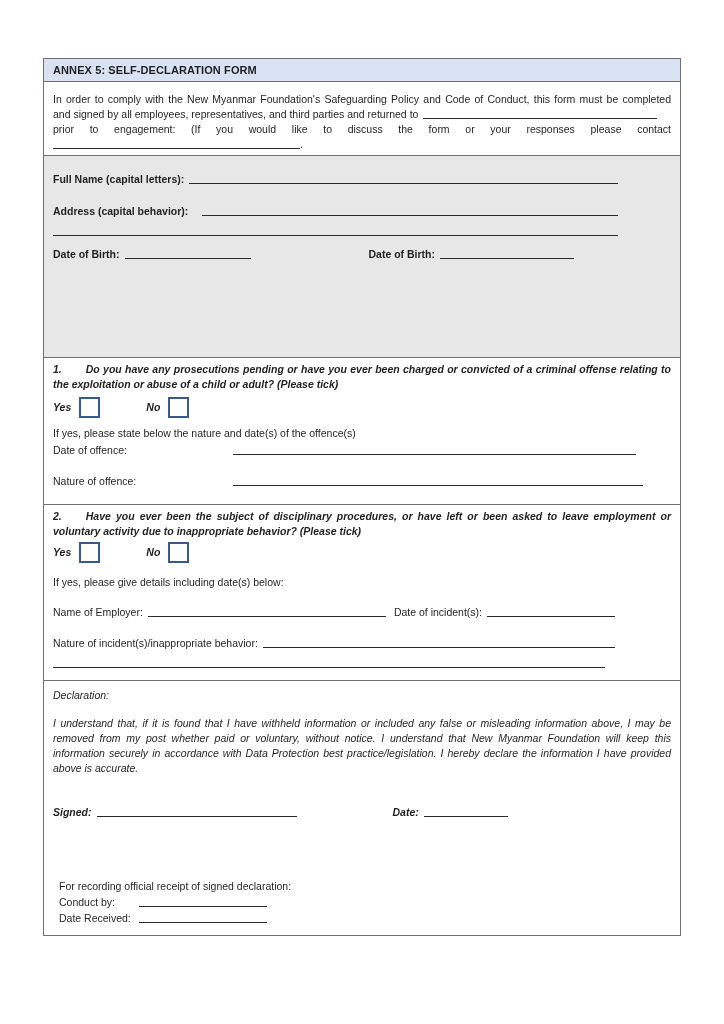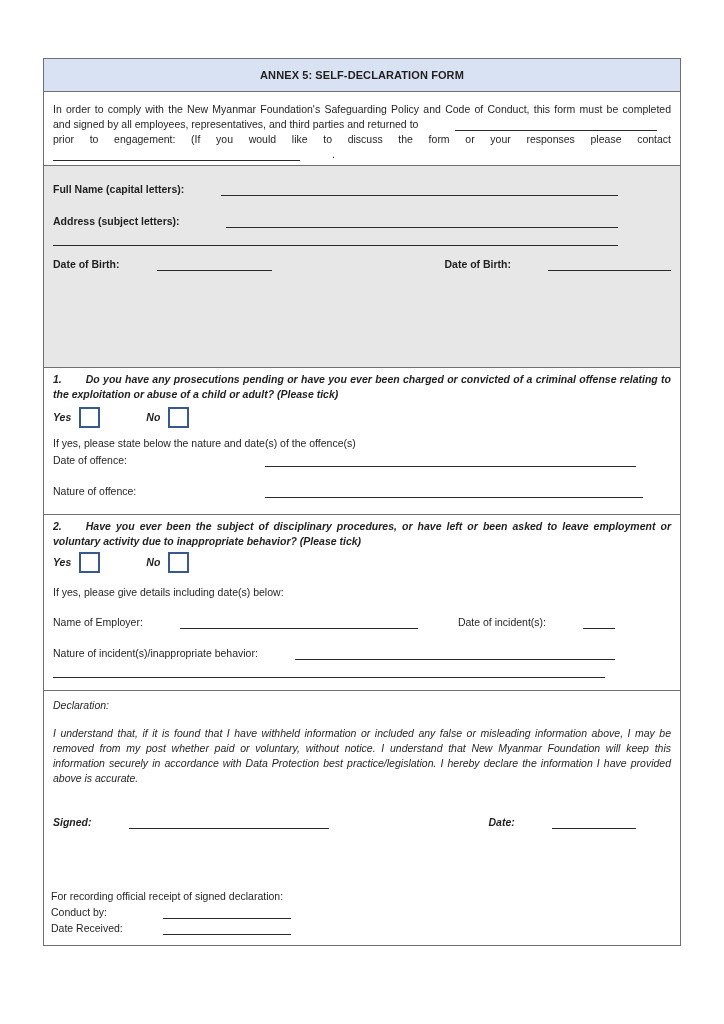--- a/index.html
+++ b/index.html
@@ -9,47 +9,47 @@
     font-family:"Liberation Sans", sans-serif;
     font-size:10.5px; color:#1f1f1f; line-height:15px;
   }
   .form-table {
     position:absolute; left:43px; top:58px; width:638px;
     border:1px solid #6f6f6f; background:#ffffff;
   }
   .sec { padding:0 9px; overflow:hidden; border-bottom:1px solid #6f6f6f; position:relative; }
   .sec:last-child { border-bottom:none; }
 
-  .sec-header { height:33px; background:#d9e2f3; display:flex; align-items:center;justify-content:center; }
+  .sec-header { height:23px; background:#d9e2f3; display:flex; align-items:center; }
   .sec-header .title { font-weight:bold; font-size:11px; letter-spacing:.1px; }
 
   .sec-intro { height:74px; padding-top:10px; }
   .jline { text-align:justify; text-align-last:justify; white-space:normal; }
-  .frow { display:flex; align-items:center;gap:32px; }
+  .frow { display:flex; align-items:flex-start; }
   .ul { border-bottom:1.2px solid #2a2a2a; height:12px; display:inline-block; }
   .grow { flex:1 1 auto; }
 
   .sec-personal { height:202px; background:#e8e7e7; padding-top:16px; font-weight:bold; }
   .sec-personal .frow { margin-bottom:0; }
   .lbl { white-space:nowrap; margin-right:5px; }
 
   .sec-q1 { height:147px; padding-top:4px; }
   .sec-q2 { height:176px; padding-top:4px; }
   .qtext { font-weight:bold; font-style:italic; text-align:justify; }
   .qtab { display:inline-block; width:24px; }
   .cbrow { display:flex; align-items:center; margin-top:5px; }
   .cblabel { font-weight:bold; font-style:italic; }
   .checkbox { width:21px; height:21px; background:#ffffff; border:2px solid #39598c; margin-left:8px; }
   .cbgap { width:46px; }
 
   .sec-decl { height:254px; padding-top:7px; }
   .dhead { font-weight:normal; font-style:italic; }
   .dbody { font-weight:normal; font-style:italic; text-align:justify; margin-top:13px; }
   .signrow { margin-top:29px; font-weight:bold; font-style:italic; }
-  .receipt { position:absolute; left:7px; right:9px; bottom:9px; }
+  .receipt { position:absolute; left:15px; right:9px; bottom:9px; }
   .receipt .frow { margin-top:1px; }
   .rlbl { white-space:nowrap; flex:0 0 80px; }
 </style>
 </head>
 <body>
 
 <div class="form-table">
 
   <div class="sec sec-header">
     <span class="title">ANNEX 5: SELF-DECLARATION FORM</span>
@@ -67,21 +67,21 @@
       <span>.</span>
     </div>
   </div>
 
   <div class="sec sec-personal">
     <div class="frow">
       <span class="lbl">Full Name (capital letters):</span>
       <span class="ul grow" style="margin-right:53px;"></span>
     </div>
     <div class="frow" style="margin-top:17px;">
-      <span class="lbl">Address (subject letters):</span>
+      <span class="lbl">Address (capital behavior):</span>
       <span class="ul grow" style="margin-left:9px; margin-right:53px;"></span>
     </div>
     <div class="frow" style="margin-top:5px;">
       <span class="ul grow" style="margin-right:53px;"></span>
     </div>
     <div class="frow" style="margin-top:11px;">
       <span class="lbl">Date of Birth:</span>
       <span class="ul" style="width:126px;"></span>
       <span style="width:118px;"></span>
       <span class="lbl">Date of Birth:</span>

